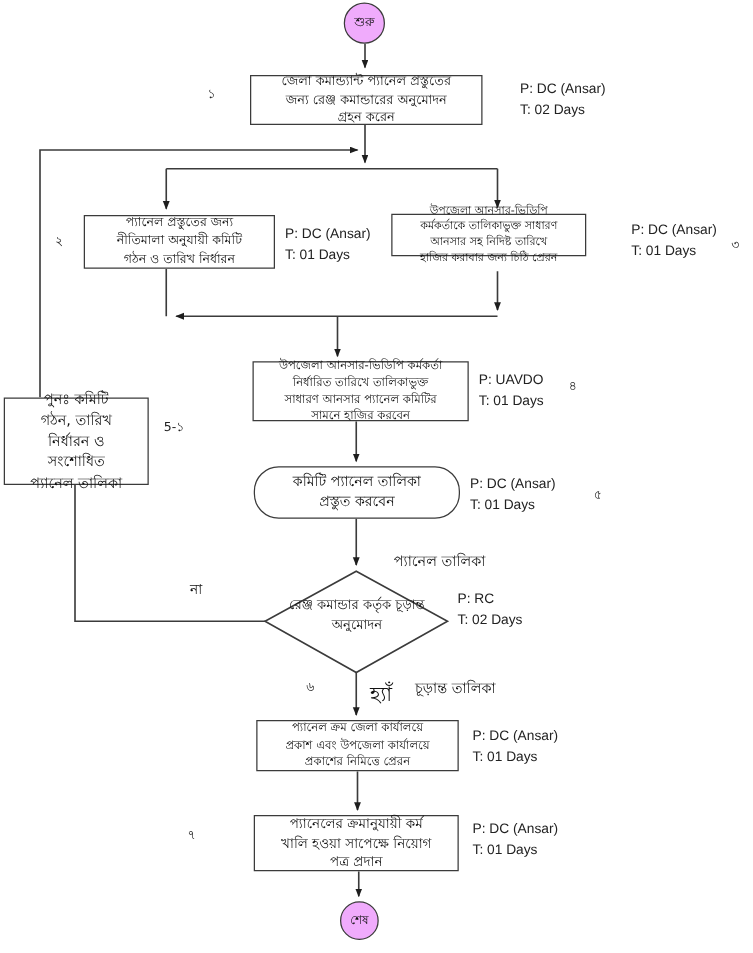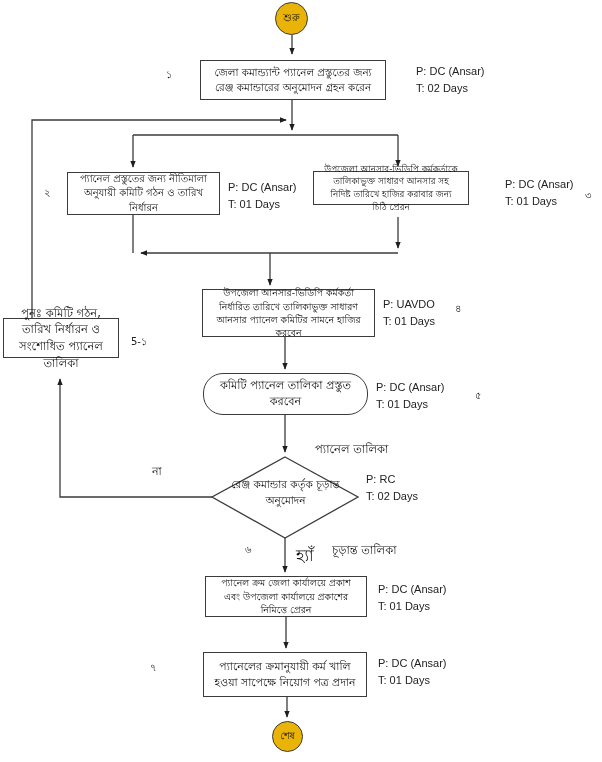--- a/index.html
+++ b/index.html
@@ -4,24 +4,24 @@
 <style>
   html,body{margin:0;padding:0;background:#ffffff;}
   #canvas{
     position:relative;width:602px;height:762px;background:#ffffff;overflow:hidden;
     font-family:"DejaVu Sans","Liberation Sans",sans-serif;color:#1c1c1c;
   }
   #wires{position:absolute;left:0;top:0;width:602px;height:762px;}
   .pbox{
     position:absolute;border:1.4px solid #3b3b3b;background:#ffffff;
     display:flex;align-items:center;justify-content:center;text-align:center;
-    box-sizing:border-box;padding:2px 8px;line-height:1.45;color:#111;
+    box-sizing:border-box;padding:2px 20px;line-height:1.45;color:#111;
   }
   .term{
-    position:absolute;border:1.4px solid #3b3b3b;border-radius:50%;background:#eab308;
+    position:absolute;border:1.4px solid #3b3b3b;border-radius:50%;background:#f0abfc;
     display:flex;align-items:center;justify-content:center;font-size:10px;color:#111;
     box-sizing:border-box;
   }
   .annot{
     position:absolute;font-family:"Liberation Sans","DejaVu Sans",sans-serif;
     font-size:11px;line-height:1.5;color:#222;white-space:nowrap;text-align:left;
   }
   .numlabel{position:absolute;font-size:10px;color:#222;}
   .flabel{position:absolute;font-size:11px;color:#111;white-space:nowrap;}
   .dtext{
@@ -109,21 +109,21 @@
 
   <div class="pbox" style="left:202px;top:289px;width:173px;height:48px;font-size:9.3px;">
     <span>উপজেলা আনসার-ভিডিপি কর্মকর্তা নির্ধারিত তারিখে তালিকাভুক্ত সাধারণ আনসার প্যানেল কমিটির সামনে হাজির করবেন</span>
   </div>
   <div class="annot" style="left:383px;top:296px;">
     <div>P: UAVDO</div>
     <div>T: 01 Days</div>
   </div>
   <div class="numlabel" style="left:455px;top:301px;">৪</div>
 
-  <div class="pbox" style="left:3px;top:318px;width:116px;height:40px;font-size:11.5px;">
+  <div class="pbox" style="left:3px;top:318px;width:116px;height:70px;font-size:11.5px;">
     <span>পুনঃ  কমিটি গঠন, তারিখ নির্ধারন ও সংশোধিত প্যানেল তালিকা</span>
   </div>
   <div class="numlabel" style="left:131px;top:334px;">5-১</div>
 
   <div class="pbox" style="left:203px;top:373px;width:165px;height:42px;font-size:11.3px;border-radius:20px;">
     <span>কমিটি প্যানেল তালিকা প্রস্তুত করবেন</span>
   </div>
   <div class="annot" style="left:376px;top:379px;">
     <div>P: DC (Ansar)</div>
     <div>T: 01 Days</div>

